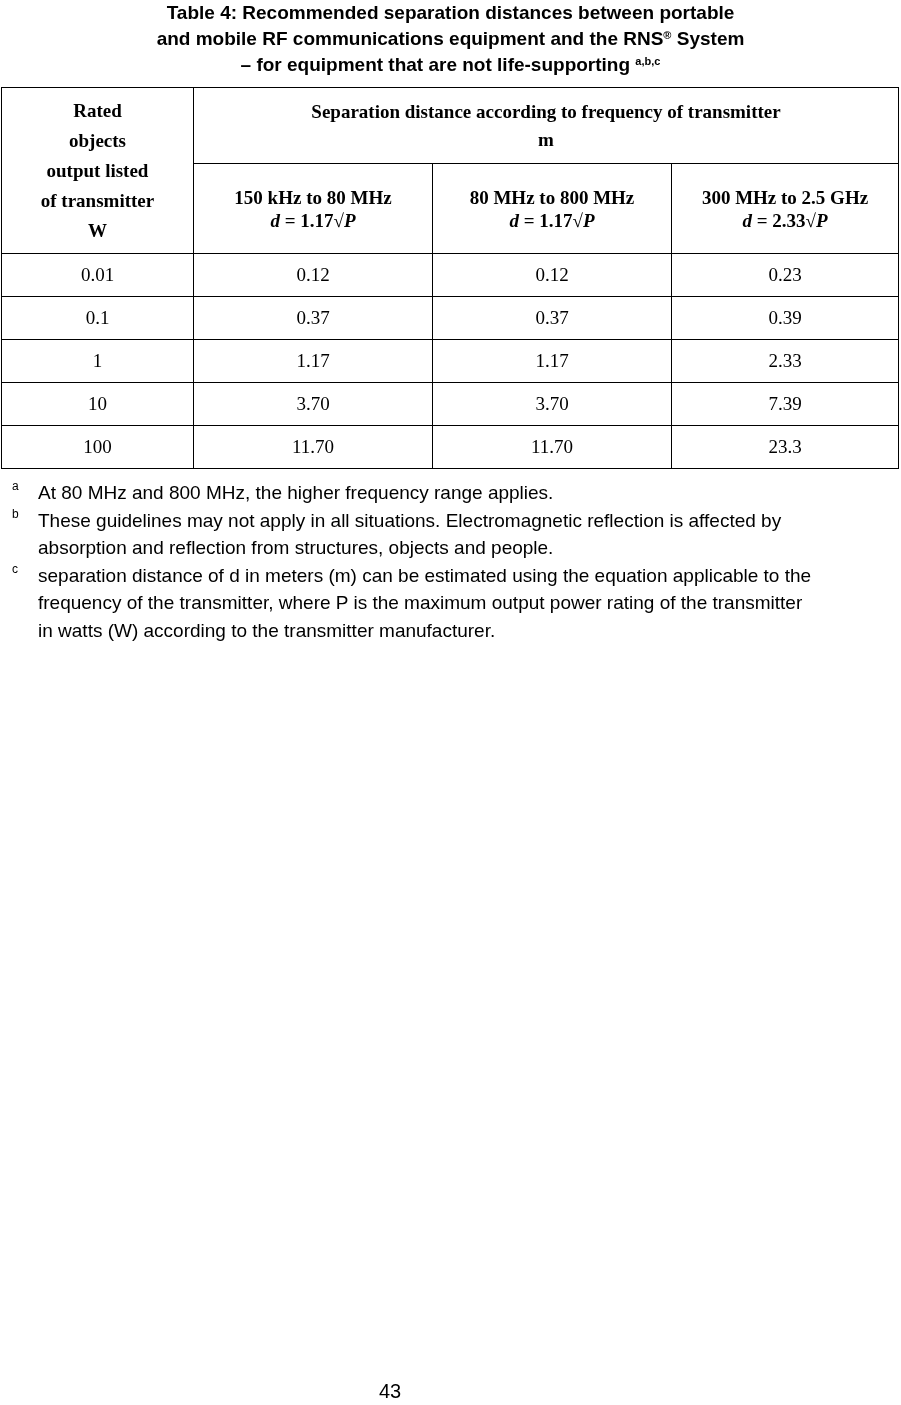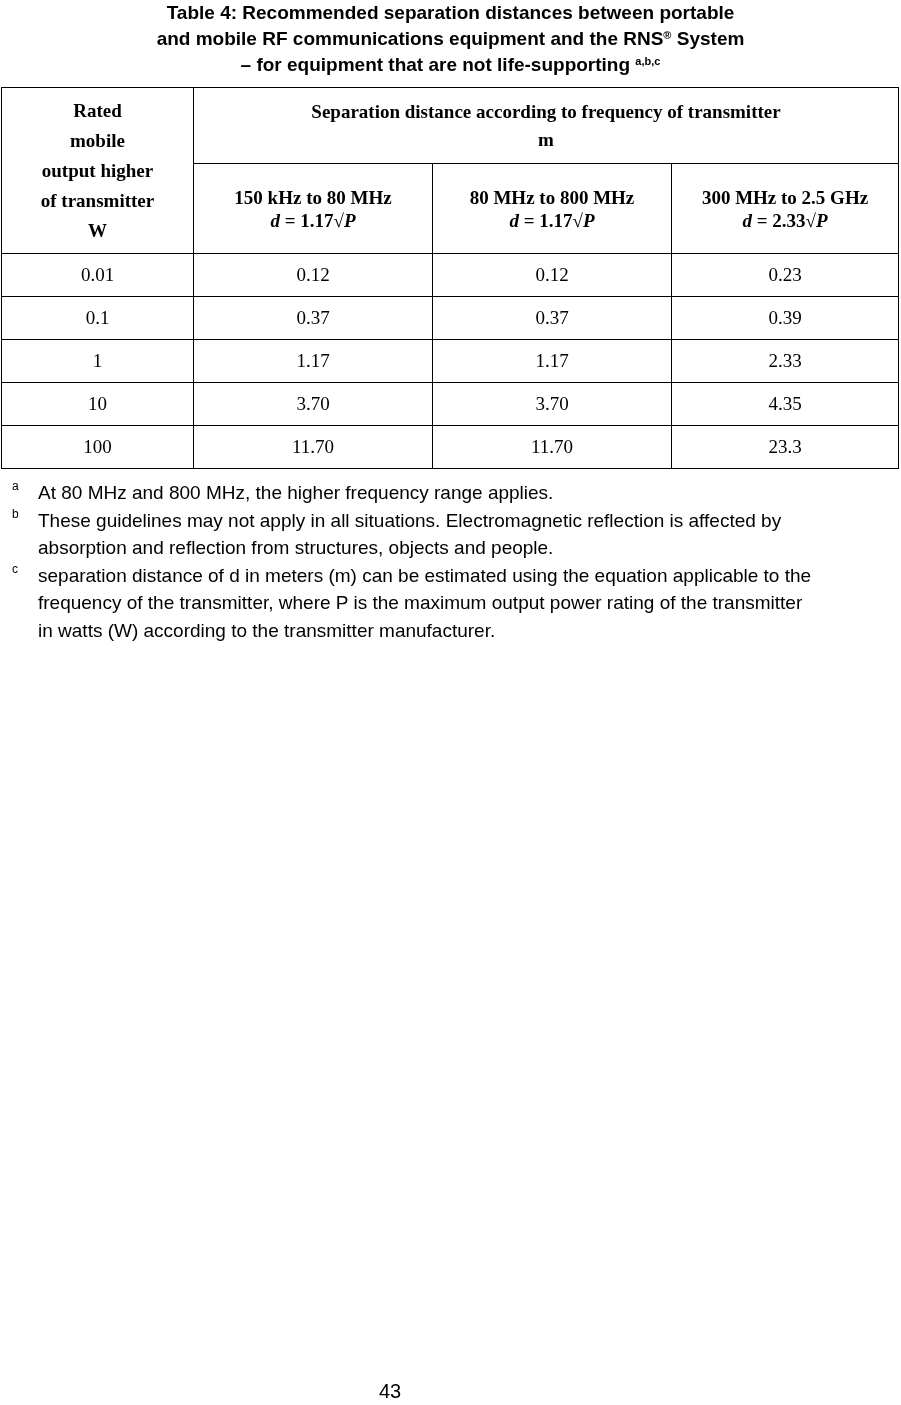--- a/index.html
+++ b/index.html
@@ -52,22 +52,22 @@
   <colgroup>
     <col style="width:192px">
       <col style="width:239px">
       <col style="width:239px">
       <col>
   </colgroup>
   <tbody>
       <tr>
     <th class="rated" rowspan="2">
       <div>Rated</div>
-      <div>mobile</div>
-      <div>output higher</div>
+      <div>objects</div>
+      <div>output listed</div>
       <div>of transmitter</div>
       <div>W</div>
     </th>
     <th class="group" colspan="3">
       <div>Separation distance according to frequency of transmitter</div>
       <div>m</div>
     </th>
   </tr>
   <tr>
     <th class="sub">
@@ -98,21 +98,21 @@
   <tr>
     <td>1</td>
     <td>1.17</td>
     <td>1.17</td>
     <td>2.33</td>
   </tr>
   <tr>
     <td>10</td>
     <td>3.70</td>
     <td>3.70</td>
-    <td>4.35</td>
+    <td>7.39</td>
   </tr>
   <tr>
     <td>100</td>
     <td>11.70</td>
     <td>11.70</td>
     <td>23.3</td>
   </tr>
 </tbody>
   </table>
 

